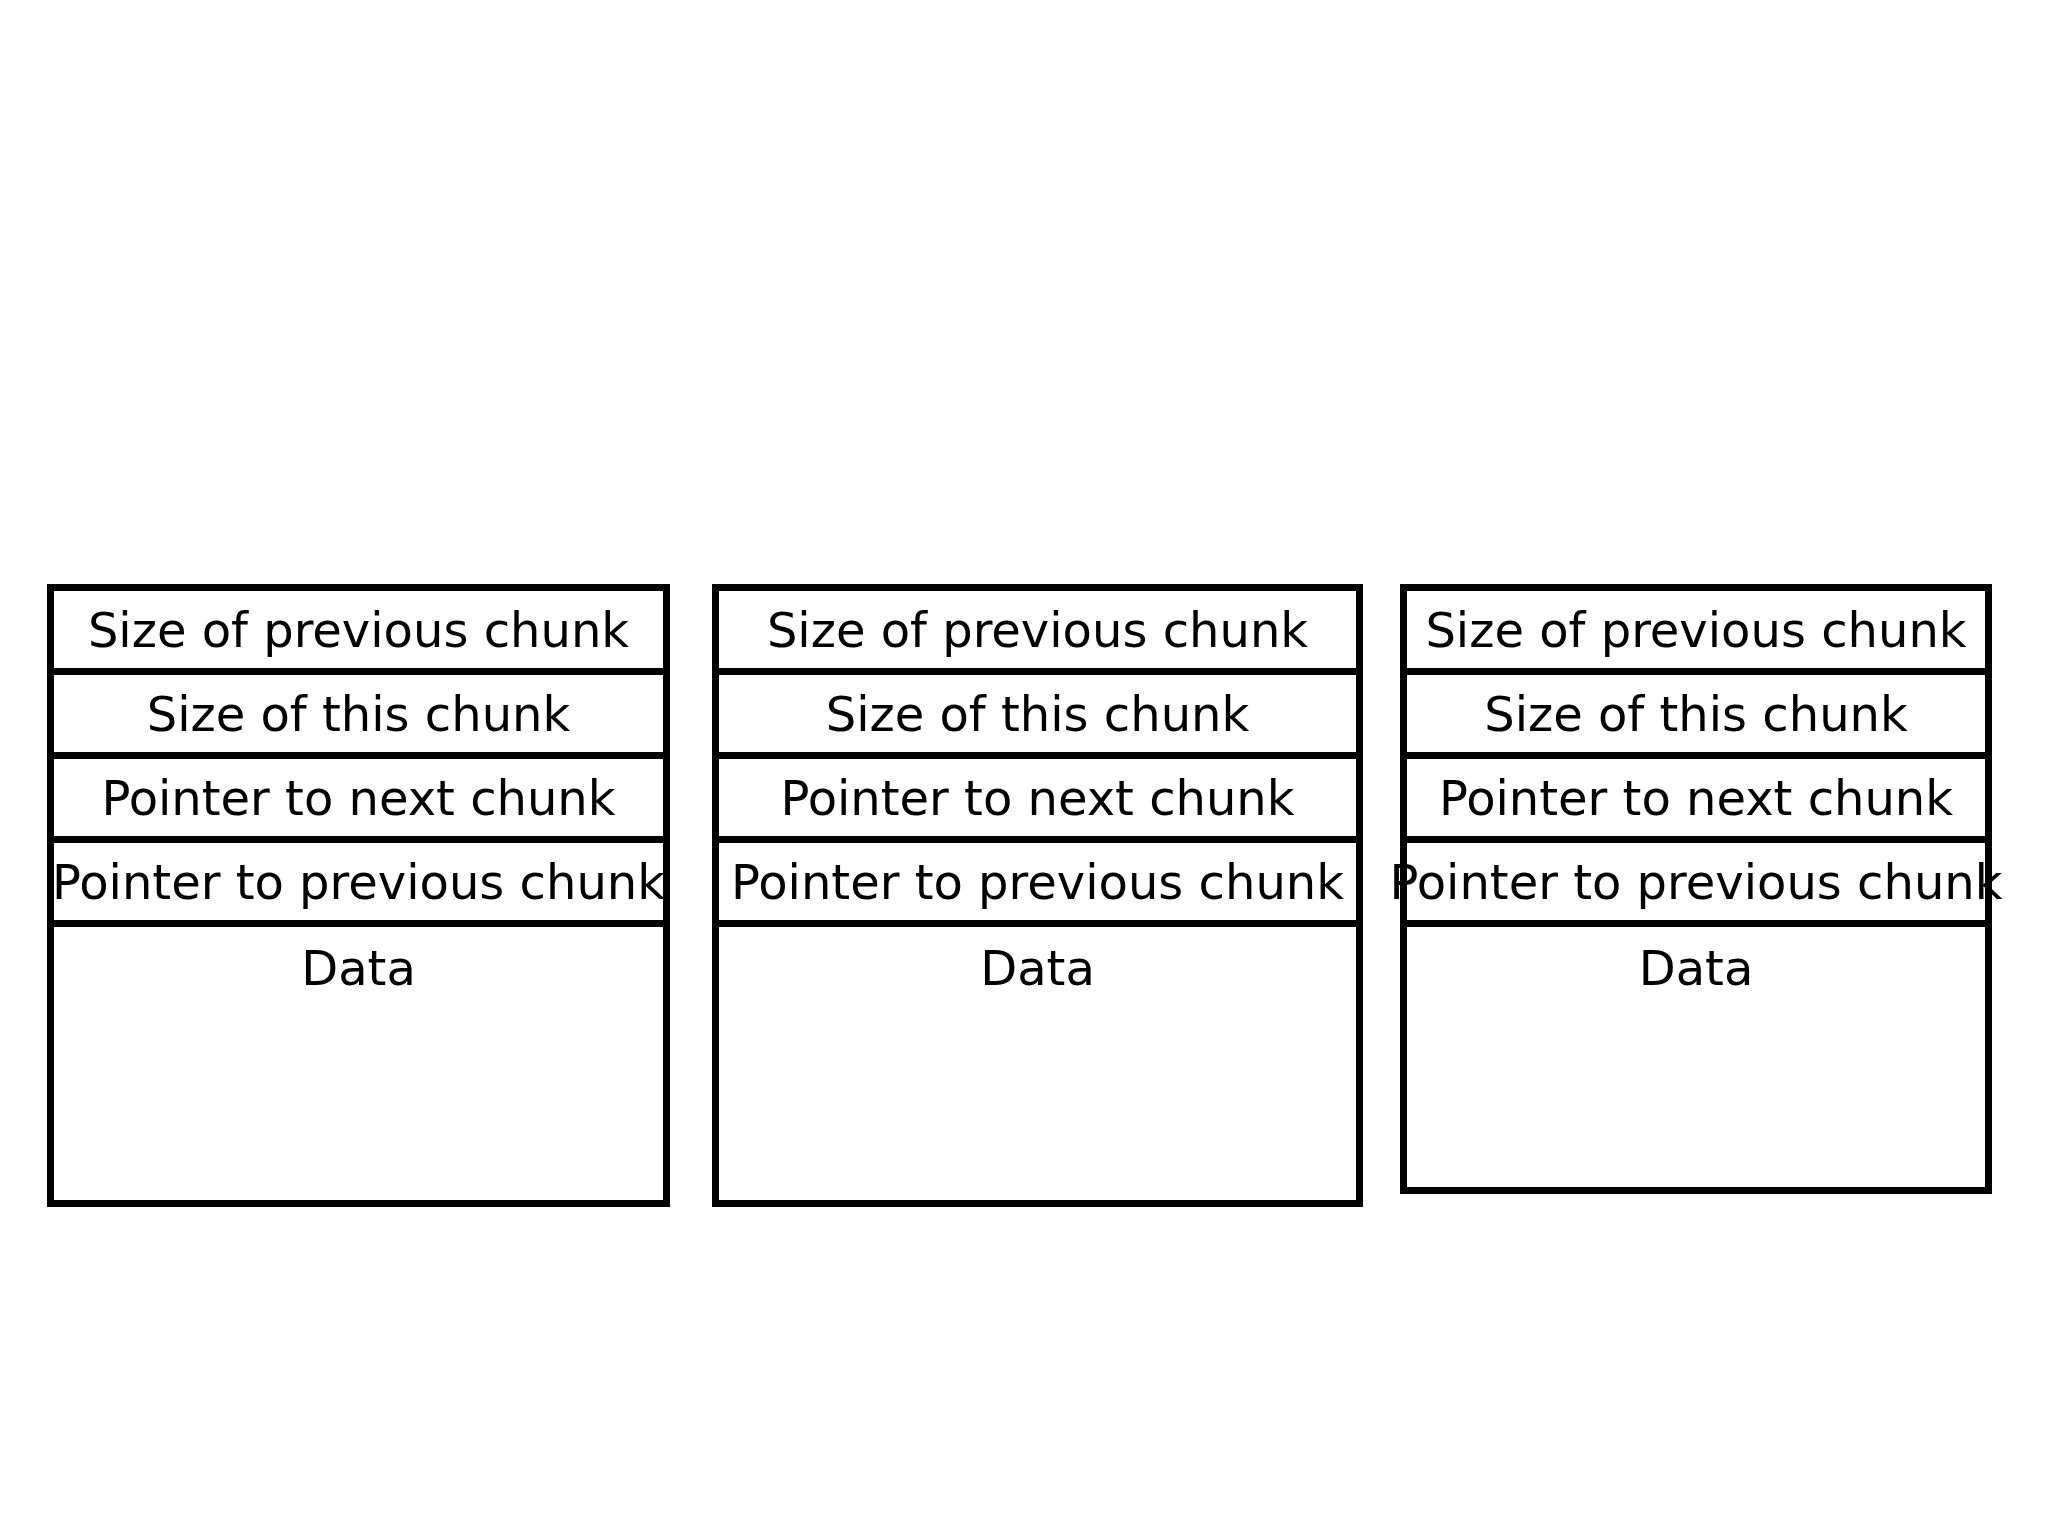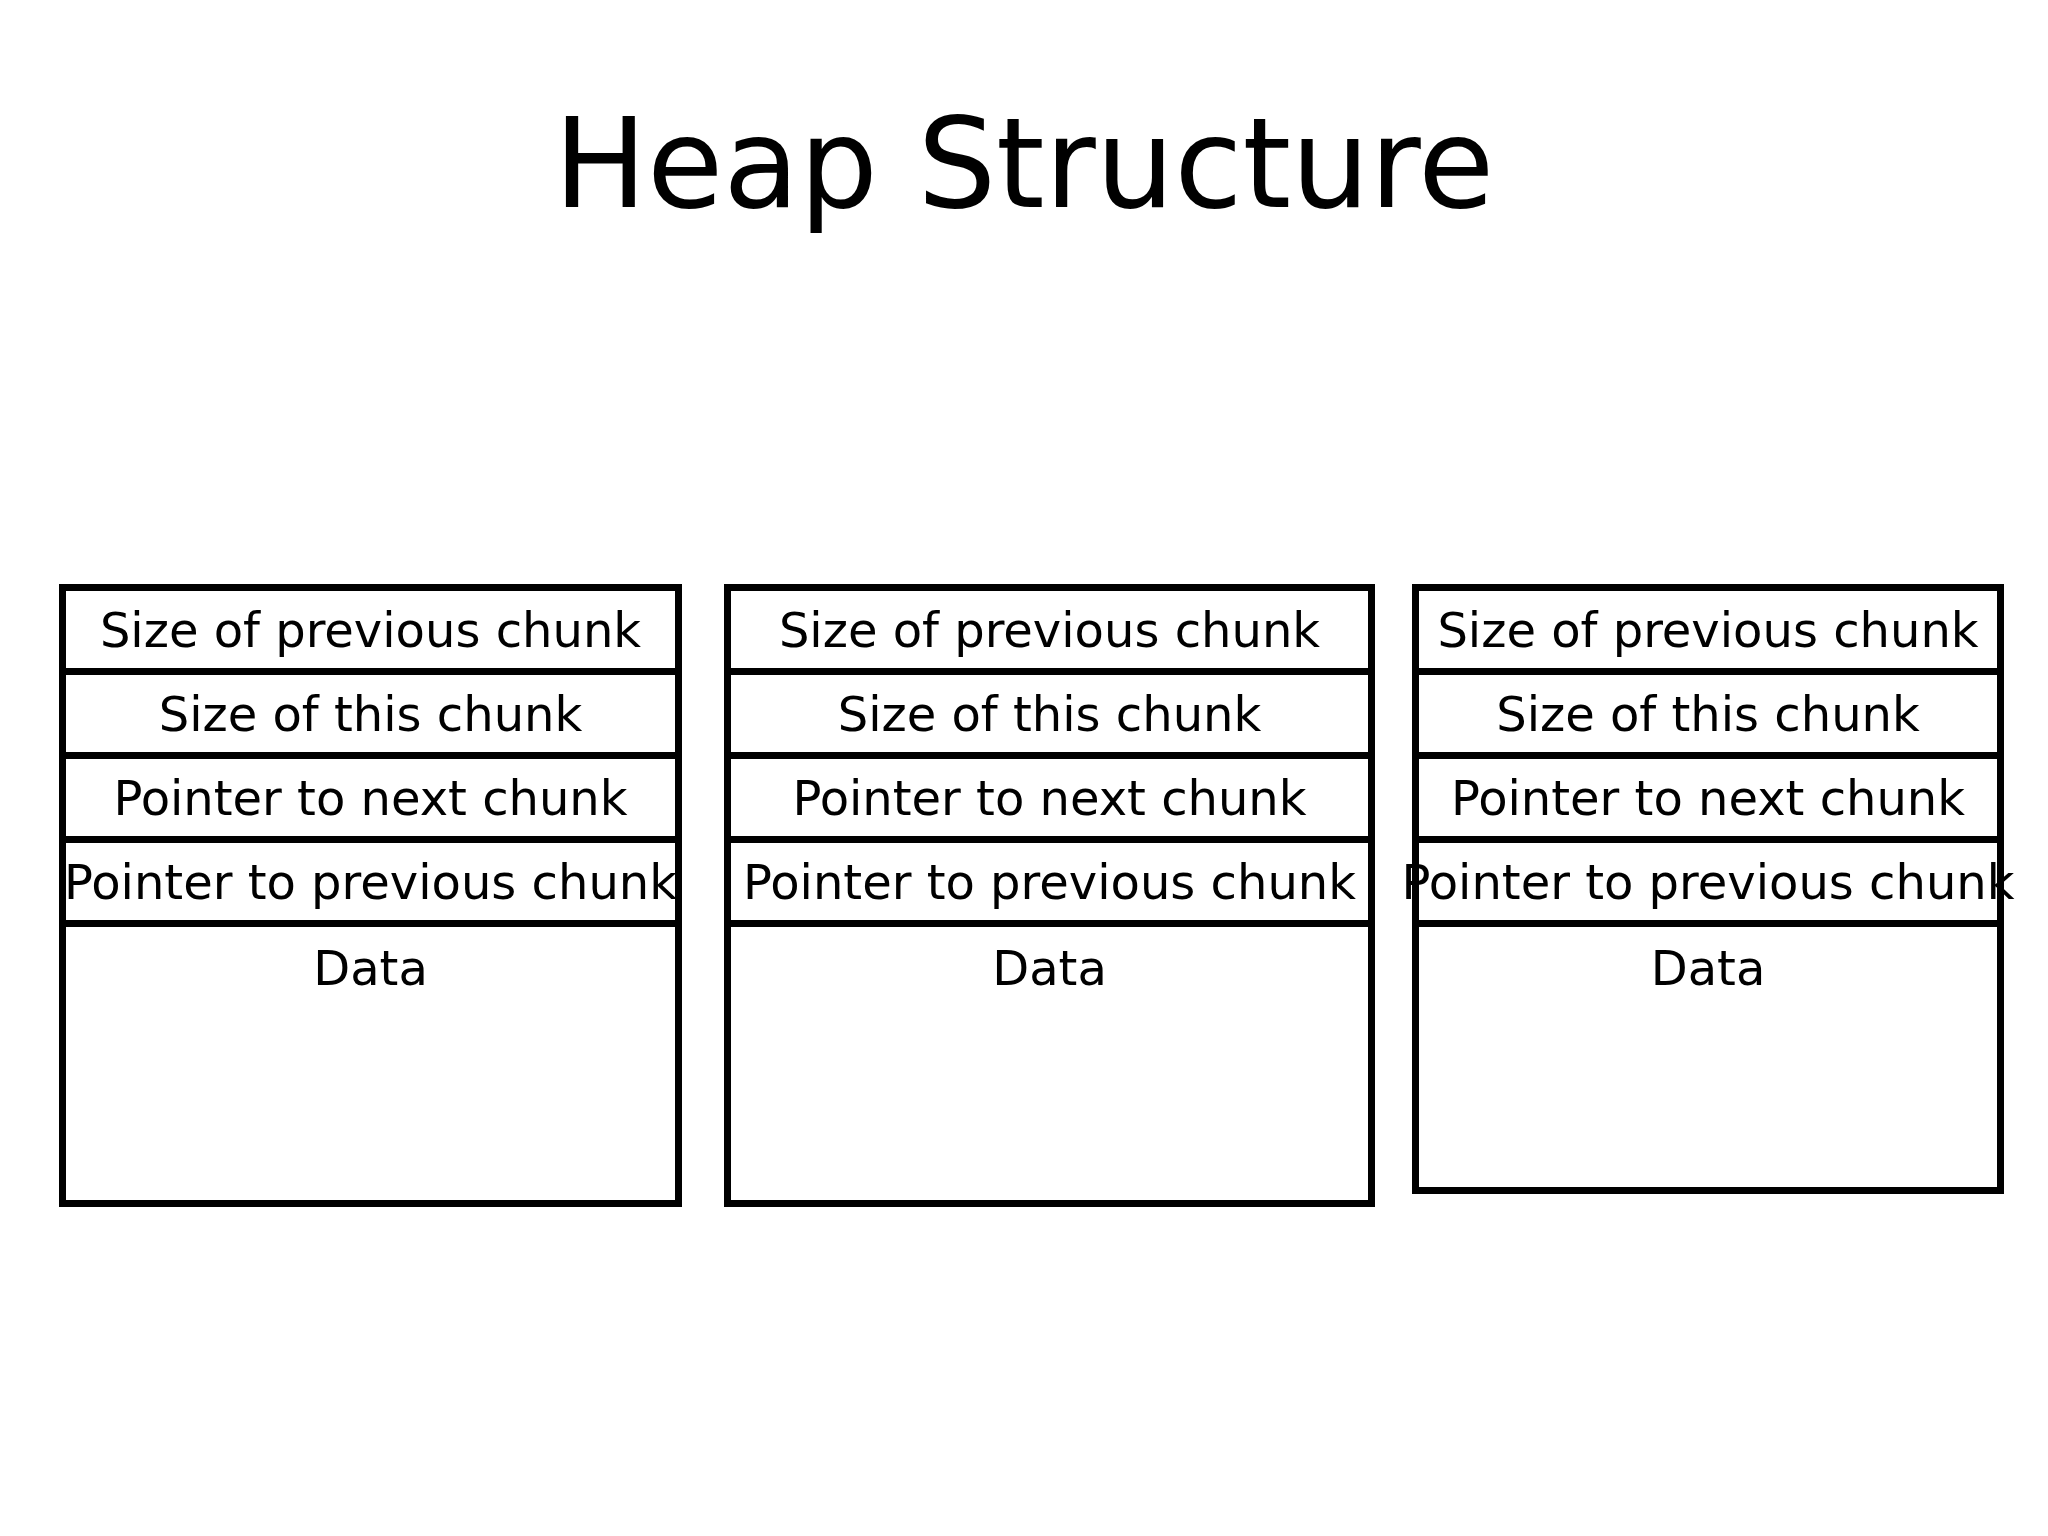--- a/index.html
+++ b/index.html
@@ -31,21 +31,21 @@
     font-weight: 400;
     line-height: 1.1;
     letter-spacing: 0px;
     color: #000000;
     white-space: nowrap;
   }
 
   
   #chunks {
     position: absolute;
-    left: 12px;
+    left: 0;
     top: 0;
     width: 1688px;
     height: 1536px;
   }
 
   .chunk {
     position: absolute;
     box-sizing: border-box;
     border: 7px solid #000000;
     background: #ffffff;
@@ -83,21 +83,20 @@
   }
 
   
   .chunk.c2 .field { font-size: 48px; }
 </style>
 </head>
 <body>
 
 <div id="slide">
 
-  <div id="slide-title">Heap Structure</div>
 
   <div id="chunks">
 
     <div class="chunk c0">
       <div class="field">Size of previous chunk</div>
       <div class="field">Size of this chunk</div>
       <div class="field">Pointer to next chunk</div>
       <div class="field">Pointer to previous chunk</div>
       <div class="field data">Data</div>
     </div>

